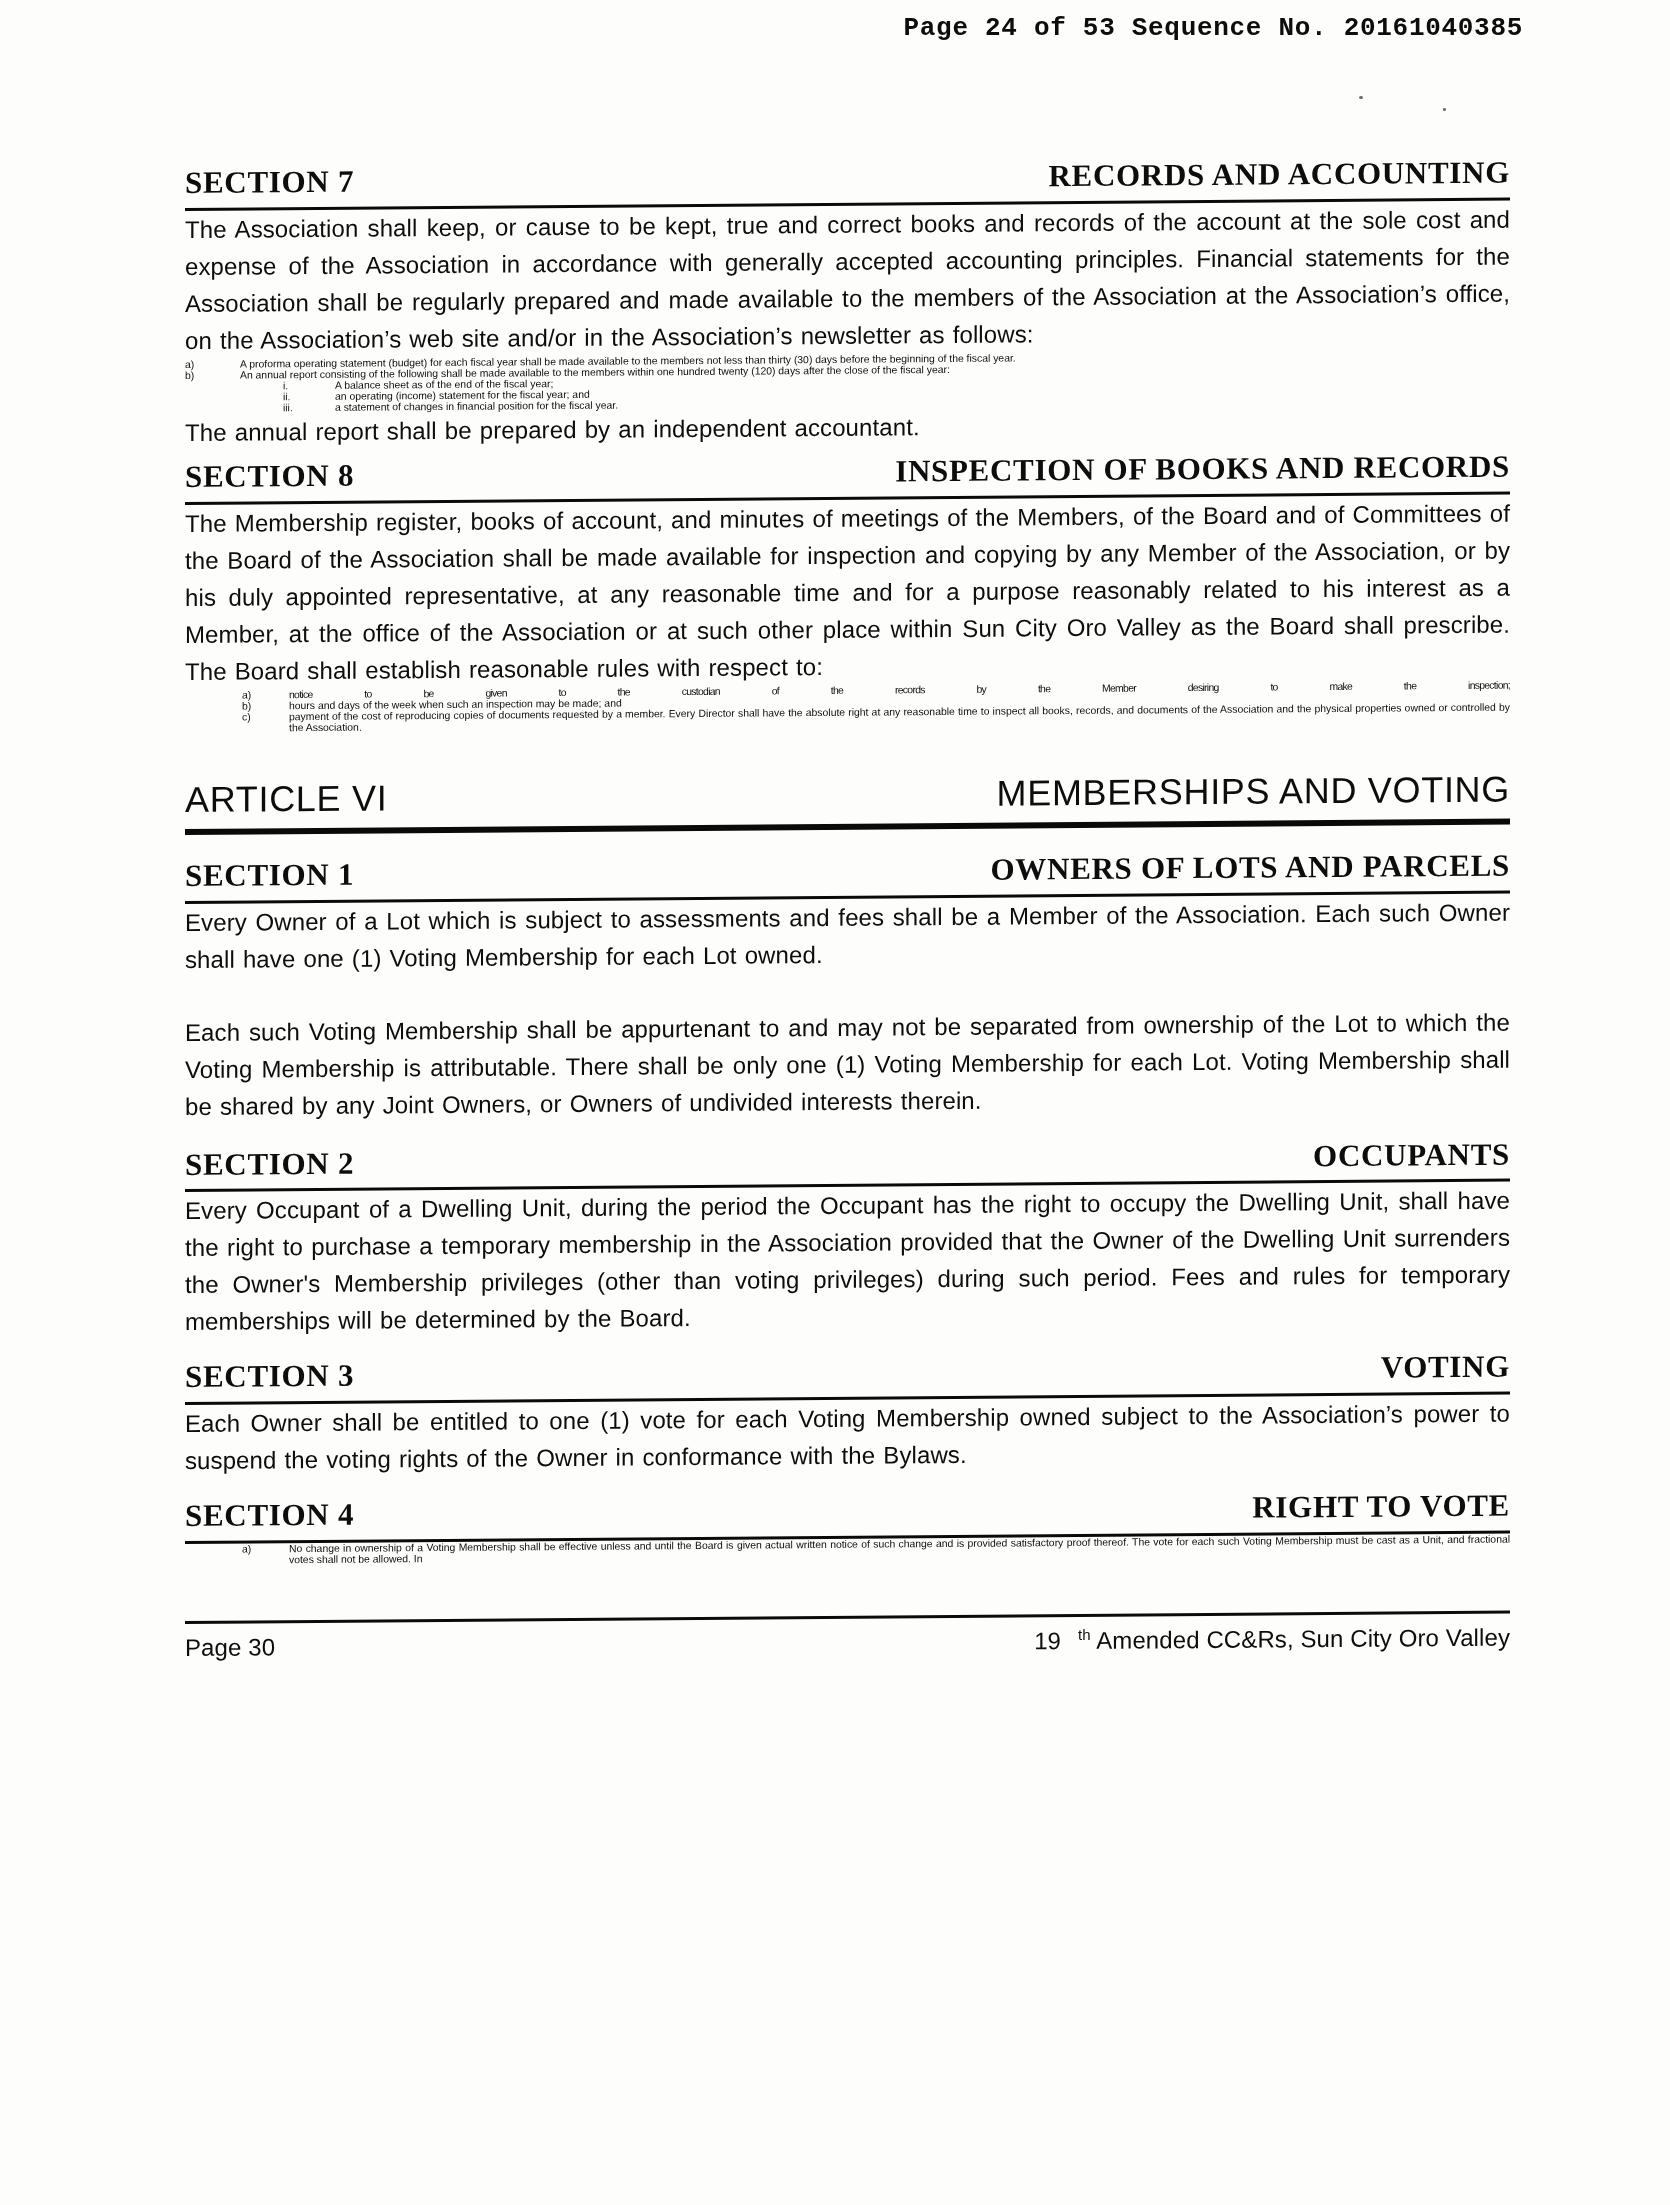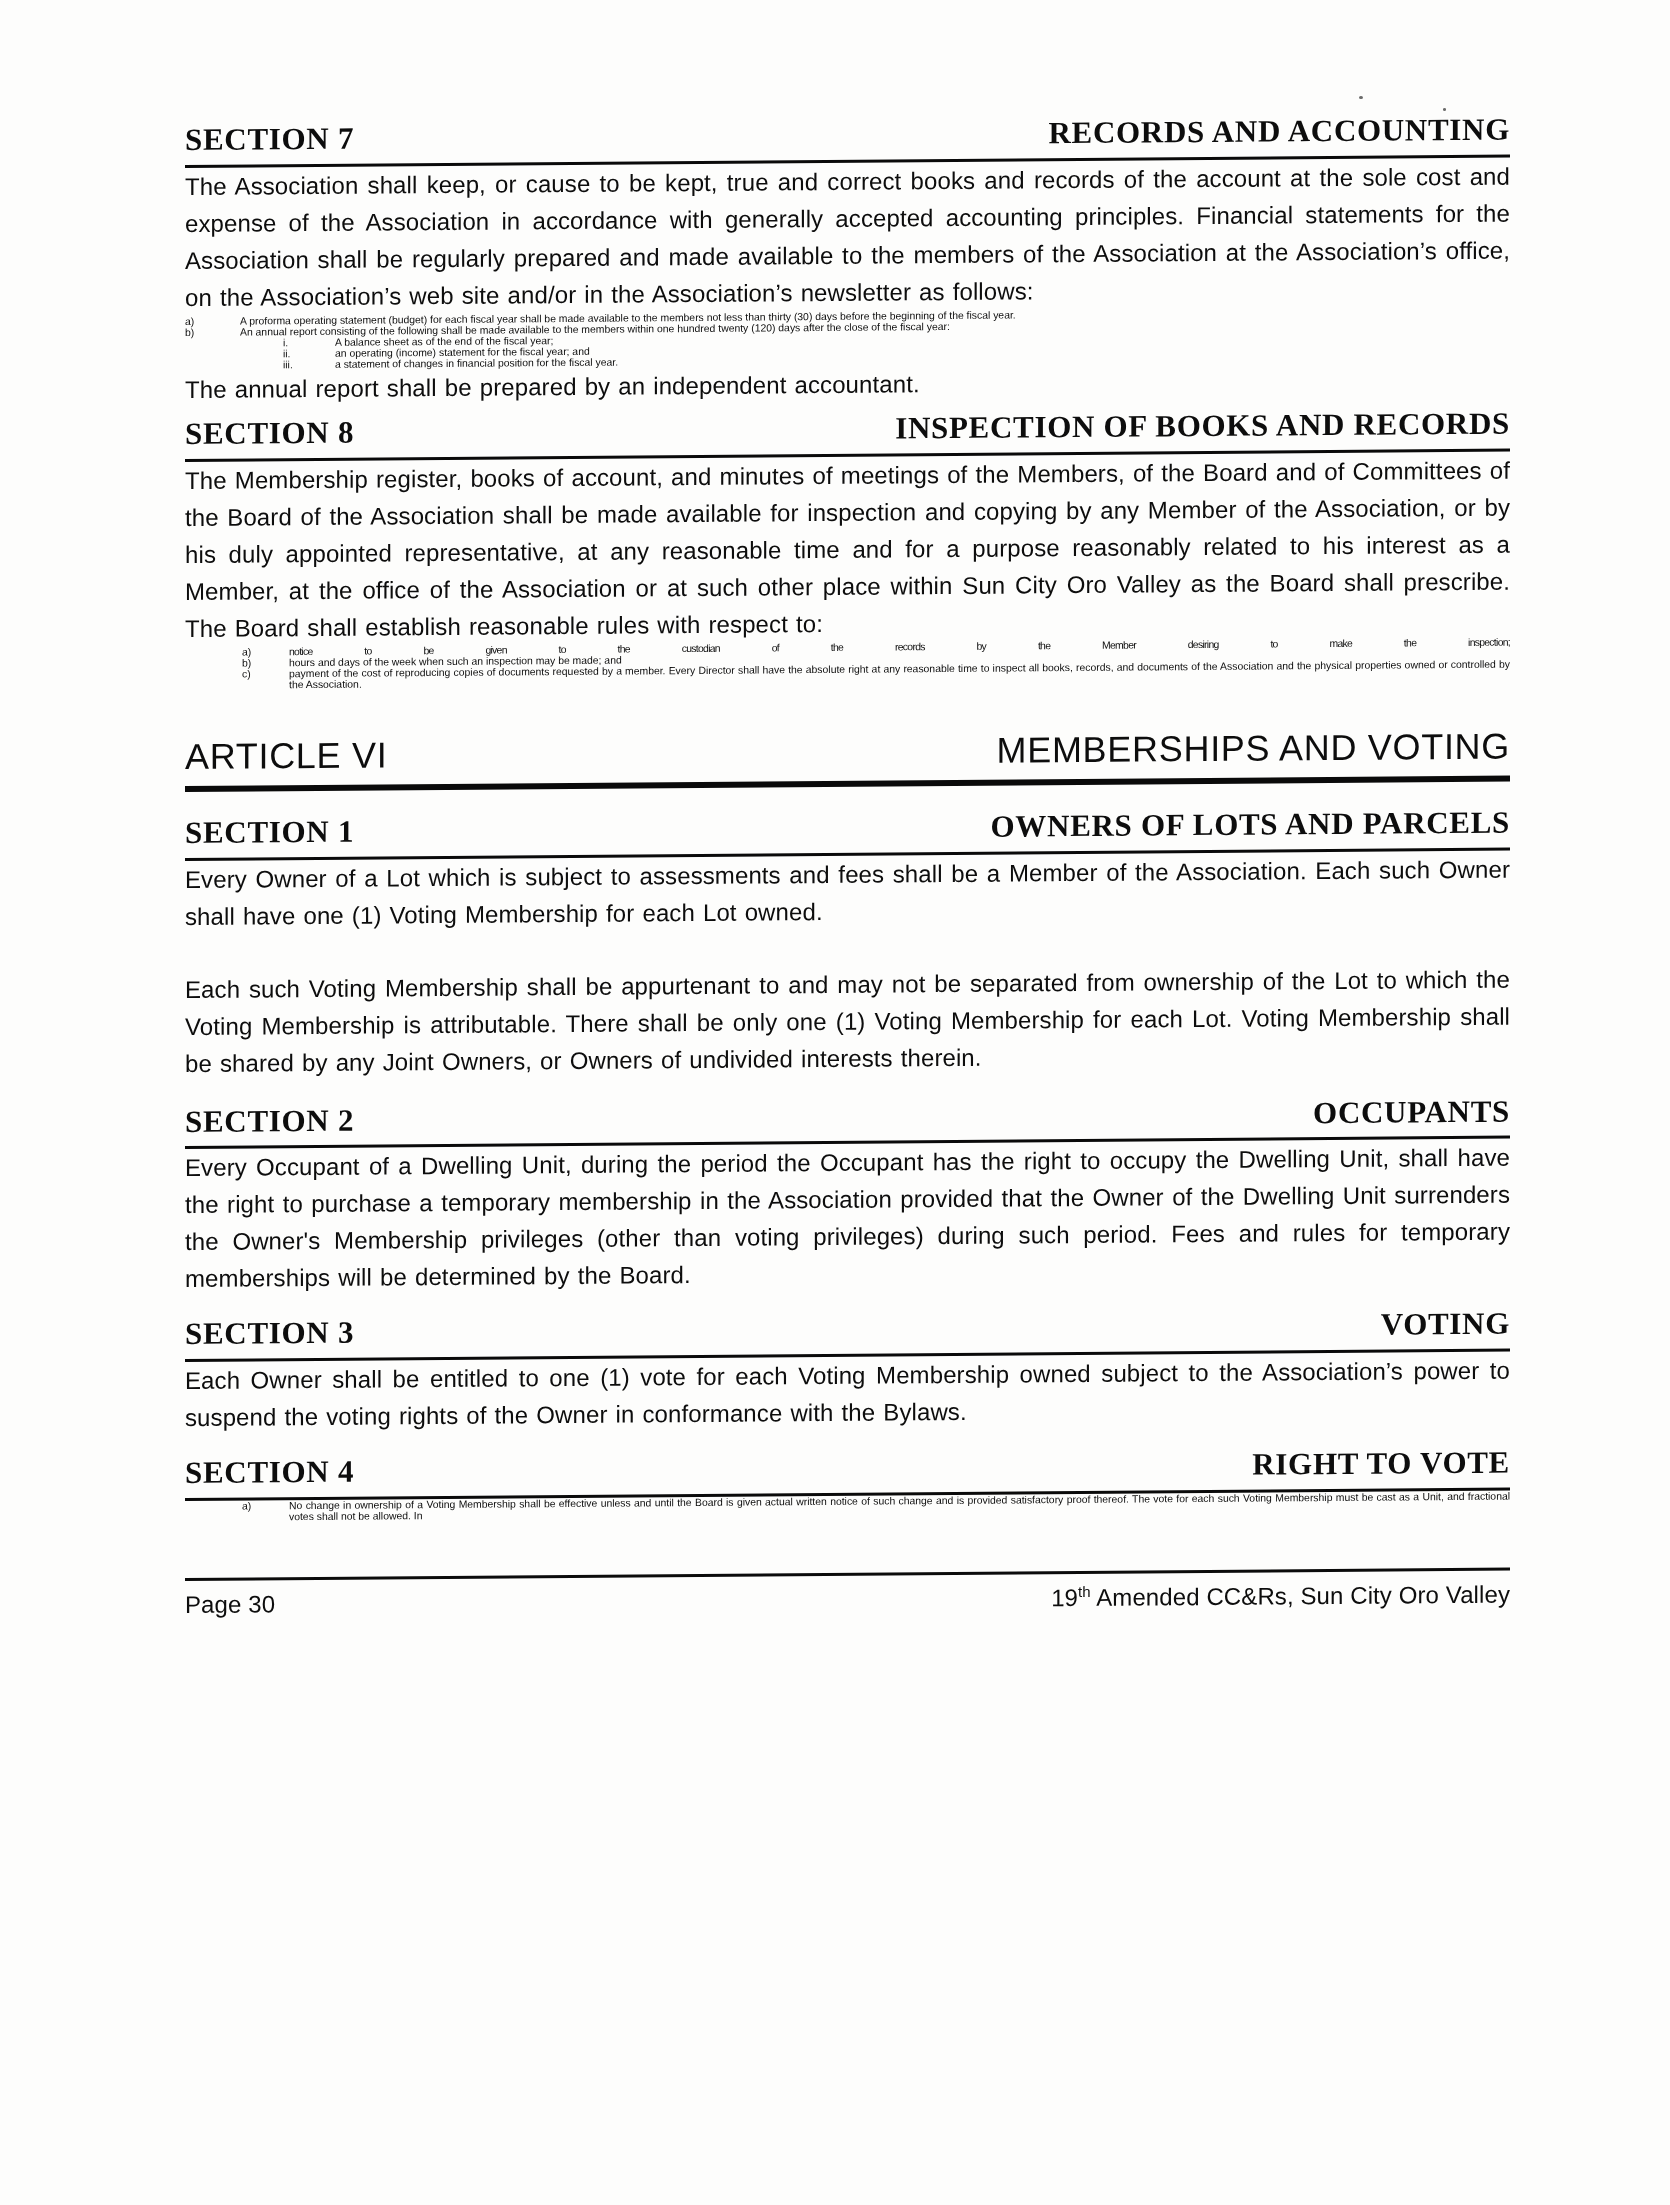--- a/index.html
+++ b/index.html
@@ -67,34 +67,35 @@
   .gap-par{margin-top:36px;}
   .mt-s2{margin-top:21px;}
   .mt-s3{margin-top:18.3px;}
   .mt-s4{margin-top:18.3px;}
   .footer-row{
     margin-top:55px;
     display:flex;justify-content:space-between;align-items:baseline;
     border-top:3.9px solid #0b0b0b;padding-top:10.4px;
     font-size:24px;letter-spacing:0.1px;
   }
-  sup{font-size:15px;vertical-align:super;line-height:0;}
+  sup{font-size:15px;vertical-align:super;line-height:0;margin-left:17px;}
   .speck{position:absolute;background:#3a3a3a;border-radius:50%;opacity:.75;}
   .speck1{left:1359px;top:96px;width:3.9px;height:3.3px;}
   .speck2{left:1443px;top:108px;width:3.3px;height:2.6px;}
 </style>
 </head>
 <body>
 
 <div class="page">
   <div class="speck speck1"></div>
   <div class="speck speck2"></div>
 
   <div class="content">
 
+    <div class="scan-header">Page 24 of 53 Sequence No. 20161040385</div>
 
     <div class="doc">
 
       <div class="heading-row mt-s7">
         <span>SECTION 7</span>
         <span>RECORDS AND ACCOUNTING</span>
       </div>
       <div class="body-text">The Association shall keep, or cause to be kept, true and correct books and records of the account at the sole cost and expense of the Association in accordance with generally accepted accounting principles.  Financial statements for the Association shall be regularly prepared and made available to the members of the Association at the Association’s office, on the Association’s web site and/or in the Association’s newsletter as follows:</div>
       <div class="list-a">
         <div class="li">

